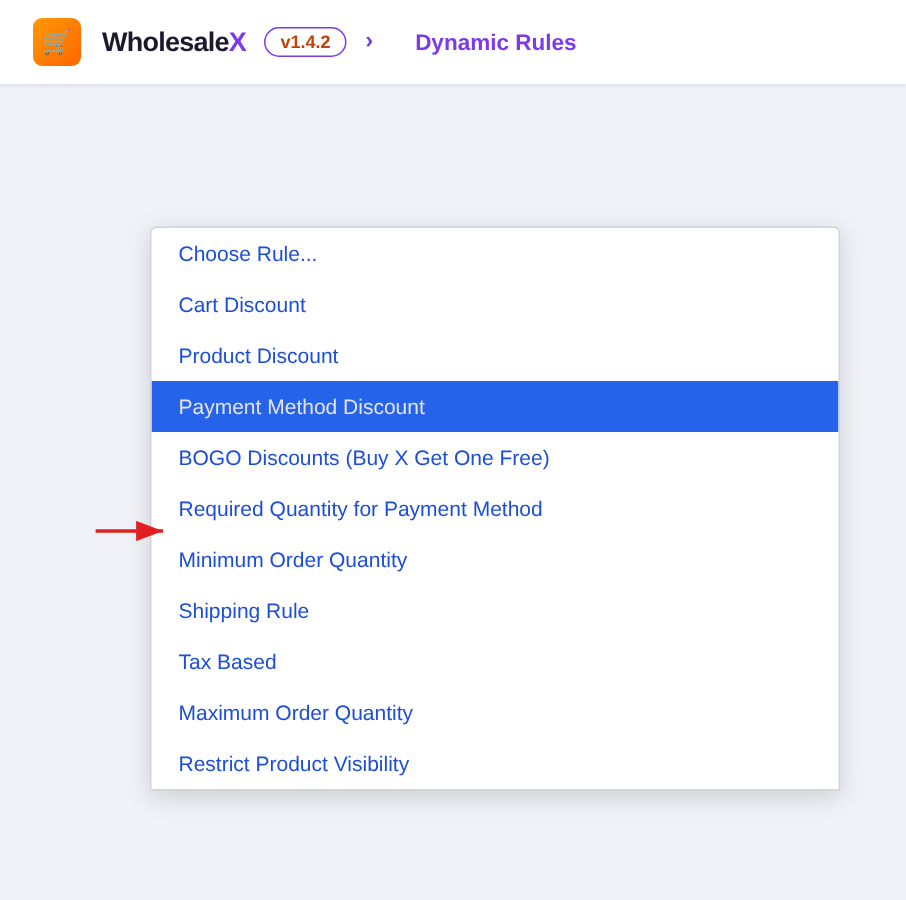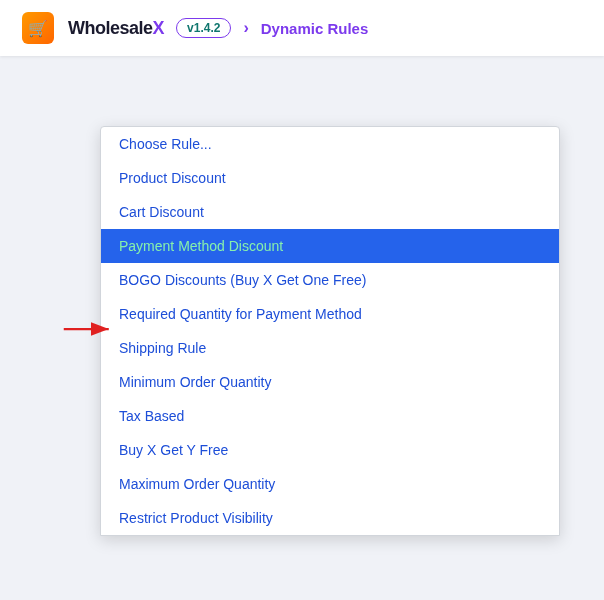--- a/index.html
+++ b/index.html
@@ -54,43 +54,45 @@
       font-weight: 700;
       color: #1a1a2e;
       letter-spacing: -0.5px;
     }
     .app-name span {
       color: #7c3aed;
     }
 
     .version-badge {
       border: 1.5px solid #7c3aed;
-      color: #0f766e;
+      color: #c2410c;
       border-radius: 20px;
       padding: 2px 10px;
       font-size: 12px;
       font-weight: 600;
     }
 
     .breadcrumb-sep {
       color: #7c3aed;
       font-size: 16px;
       font-weight: 600;
     }
 
     .breadcrumb-current {
       color: #7c3aed;
       font-size: 15px;
       font-weight: 600;
+      margin-left: 16px;
     }
 
     
     .main-content {
       padding: 20px;
       position: relative;
+      margin-top: 25px;
     }
 
     
     .dropdown-wrapper {
       position: absolute;
       left: 100px;
       top: 70px;
       width: 460px;
       z-index: 100;
     }
@@ -106,21 +108,21 @@
     .dropdown-item {
       padding: 9px 18px;
       color: #2563eb;
       font-size: 14px;
       cursor: pointer;
       transition: background 0.1s;
     }
 
     .dropdown-item.selected {
       background: #2563eb;
-      color: #86efac;
+      color: #e5e5e5;
       font-weight: 500;
     }
 
     .dropdown-item.normal {
       color: #1d4ed8;
     }
 
     
     .red-arrow {
       position: absolute;
@@ -150,29 +152,28 @@
 </div>
 
 <div class="main-content">
 
   <div style="height:10px;"></div>
 
   <div class="dropdown-wrapper">
     <div class="dropdown-list">
 
     <div class="dropdown-item normal">Choose Rule...</div>
+        <div class="dropdown-item normal">Cart Discount</div>
         <div class="dropdown-item normal">Product Discount</div>
-        <div class="dropdown-item normal">Cart Discount</div>
         <div class="dropdown-item selected">Payment Method Discount</div>
         <div class="dropdown-item normal">BOGO Discounts (Buy X Get One Free)</div>
         <div class="dropdown-item normal">Required Quantity for Payment Method</div>
+        <div class="dropdown-item normal">Minimum Order Quantity</div>
         <div class="dropdown-item normal">Shipping Rule</div>
-        <div class="dropdown-item normal">Minimum Order Quantity</div>
         <div class="dropdown-item normal">Tax Based</div>
-        <div class="dropdown-item normal">Buy X Get Y Free</div>
         <div class="dropdown-item normal">Maximum Order Quantity</div>
         <div class="dropdown-item normal">Restrict Product Visibility</div>
       </div>
 
   </div>
 
   <div class="red-arrow">
     <svg viewBox="0 0 80 30" xmlns="http://www.w3.org/2000/svg">
       <defs>
         <marker id="arrowhead" markerWidth="8" markerHeight="6" refX="8" refY="3" orient="auto">

